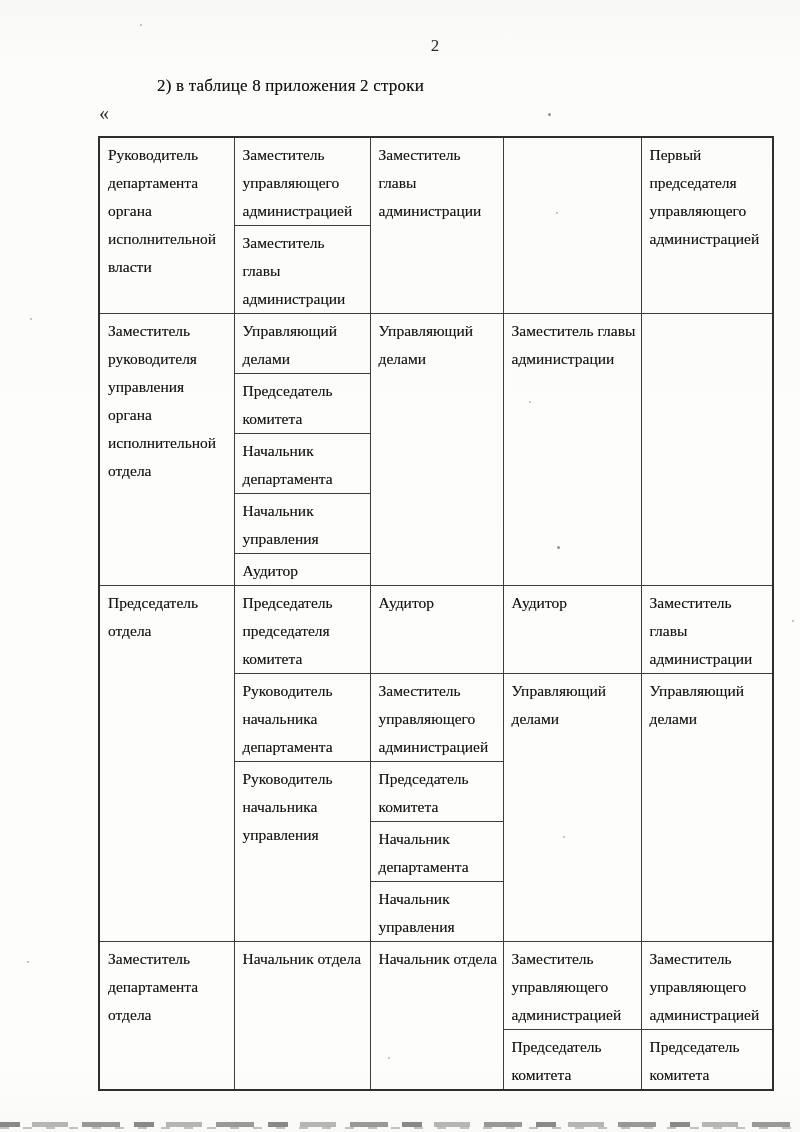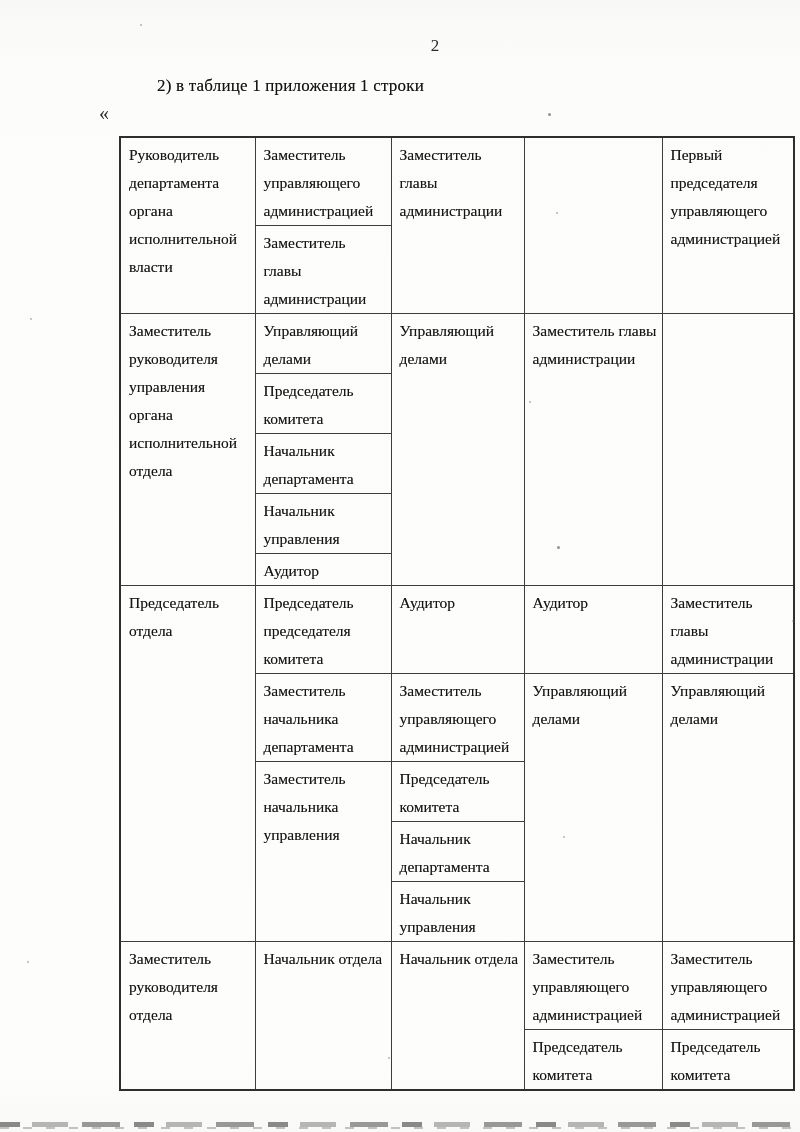--- a/index.html
+++ b/index.html
@@ -18,21 +18,20 @@
     position:absolute;top:76px;left:157px;font-size:17px;letter-spacing:.2px;
     color:#141414;text-shadow:0 0 .4px rgba(20,20,20,.55);
   }
   .quote{
     position:absolute;top:102px;left:99px;font-size:20px;color:#2a2a2a;
   }
   table.doc-table{
     position:absolute;top:136px;left:98px;width:674px;
     border-collapse:collapse;table-layout:fixed;
     border:2px solid #2e2e2e;
-    margin-left:21px;
   }
   .doc-table td{
     border:1.5px solid #3d3d3d;
     vertical-align:top;
     padding:3px 5px 0 8px;
     font-size:15.5px;
     line-height:28px;
     color:#161616;
     text-shadow:0 0 .45px rgba(25,25,25,.5);
     word-wrap:normal;
@@ -58,21 +57,21 @@
       rgba(90,90,90,.35) 0 9px, rgba(90,90,90,0) 9px 23px);
     filter:blur(.5px);
   }
 </style>
 </head>
 <body>
 
 <div class="page">
 
   <div class="page-number">2</div>
-  <div class="intro">2) в таблице 1 приложения 1 строки</div>
+  <div class="intro">2) в таблице 8 приложения 2 строки</div>
   <div class="quote">«</div>
 
   <table class="doc-table">
     <colgroup>
       <col style="width:135px">
         <col style="width:136px">
         <col style="width:133px">
       <col style="width:138px">
         <col style="width:132px">
     </colgroup>
@@ -110,38 +109,38 @@
       </tr>
 
       <tr style="height:87px">
         <td rowspan="5">Председатель отдела</td>
         <td>Председатель председателя комитета</td>
         <td>Аудитор</td>
         <td>Аудитор</td>
         <td>Заместитель главы администрации</td>
       </tr>
       <tr style="height:87px">
-        <td>Заместитель начальника департамента</td>
+        <td>Руководитель начальника департамента</td>
         <td>Заместитель управляющего администрацией</td>
         <td rowspan="4">Управляющий делами</td>
         <td rowspan="4">Управляющий делами</td>
       </tr>
       <tr style="height:58px">
-        <td rowspan="3">Заместитель начальника управления</td>
+        <td rowspan="3">Руководитель начальника управления</td>
         <td>Председатель комитета</td>
       </tr>
       <tr style="height:56px">
         <td>Начальник департамента</td>
       </tr>
       <tr style="height:55px">
         <td>Начальник управления</td>
       </tr>
 
       <tr style="height:86px">
-        <td rowspan="2">Заместитель руководителя отдела</td>
+        <td rowspan="2">Заместитель департамента отдела</td>
         <td rowspan="2">Начальник отдела</td>
         <td rowspan="2">Начальник отдела</td>
         <td>Заместитель управляющего администрацией</td>
         <td>Заместитель управляющего администрацией</td>
       </tr>
       <tr style="height:60px">
         <td>Председатель комитета</td>
         <td>Председатель комитета</td>
       </tr>
     </tbody>

